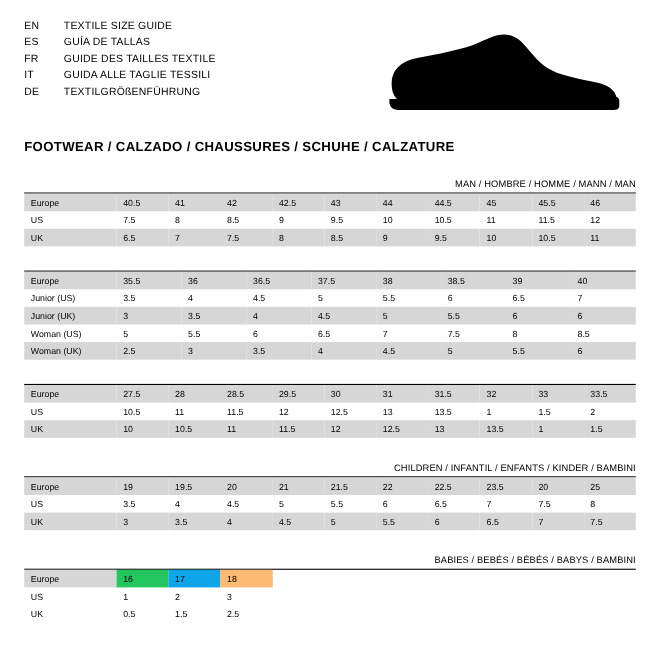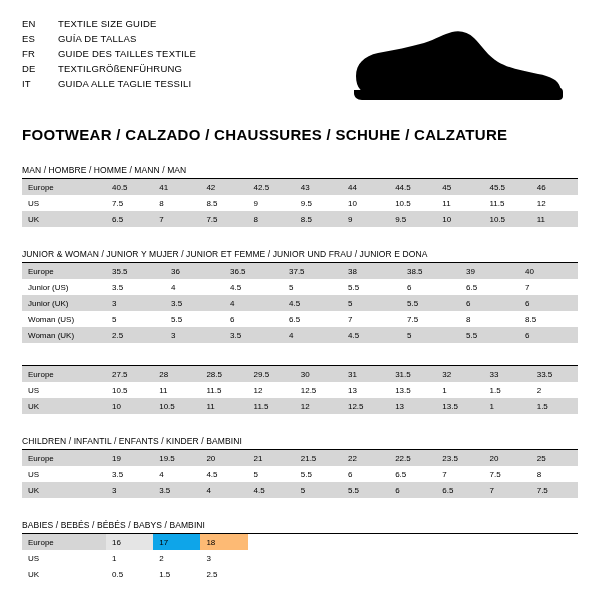--- a/index.html
+++ b/index.html
@@ -52,34 +52,35 @@
 
   .shoe-wrap {
     width: 220px;
     height: 80px;
     margin-right: 10px;
     margin-top: 12px;
   }
 
   .section-title {
     font-weight: bold;
-    font-size: 15px;
+    font-size: 12px;
     letter-spacing: 0.3px;
     margin-top: 16px;
   }
 
   
   .block {
     margin-top: 22px;
   }
   .block-title {
     font-size: 8.5px;
     font-weight: normal;
     letter-spacing: 0.1px;
     padding-bottom: 3px;
+    text-align: right;
   }
   .rule {
     height: 1px;
     background: #000;
     width: 100%;
     margin-bottom: 0px;
   }
   table.sizes {
     border-collapse: collapse;
     width: 100%;
@@ -116,26 +117,26 @@
         </tr>
         <tr>
           <td class="lang-code">ES</td>
           <td class="lang-title">GUÍA DE TALLAS</td>
         </tr>
         <tr>
           <td class="lang-code">FR</td>
           <td class="lang-title">GUIDE DES TAILLES TEXTILE</td>
         </tr>
         <tr>
+          <td class="lang-code">IT</td>
+          <td class="lang-title">GUIDA ALLE TAGLIE TESSILI</td>
+        </tr>
+        <tr>
           <td class="lang-code">DE</td>
           <td class="lang-title">TEXTILGRÖßENFÜHRUNG</td>
-        </tr>
-        <tr>
-          <td class="lang-code">IT</td>
-          <td class="lang-title">GUIDA ALLE TAGLIE TESSILI</td>
         </tr>
       </tbody>
     </table>
 
     <div class="shoe-wrap">
       <svg viewBox="0 0 220 80" width="220" height="80" xmlns="http://www.w3.org/2000/svg" aria-hidden="true">
         <path fill="#000000" d="M8,46 C8,34 16,26 30,23 C46,20 62,17 76,13 C88,9 96,4 104,2 C112,0 120,2 126,8 C134,16 140,26 150,32 C160,38 175,41 190,44 C202,46 210,50 212,57 C213,61 210,64 204,64 L24,64 C14,64 8,58 8,46 Z"></path>
         <path fill="#000000" d="M6,60 L212,58 C214,58 215,60 215,62 L215,66 C215,69 213,70 210,70 L14,70 C9,70 6,67 6,63 Z"></path>
       </svg>
     </div>
@@ -185,21 +186,20 @@
           <td>9.5</td>
           <td>10</td>
           <td>10.5</td>
           <td>11</td>
         </tr>
       </tbody>
     </table>
   </div>
 
   <div class="block">
-    <div class="block-title">JUNIOR &amp; WOMAN / JUNIOR Y MUJER / JUNIOR ET FEMME / JUNIOR UND FRAU / JUNIOR E DONA</div>
     <div class="rule"></div>
     <table class="sizes">
       <tbody>
         <tr class="shaded">
           <td class="rowlabel">Europe</td>
           <td>35.5</td>
           <td>36</td>
           <td>36.5</td>
           <td>37.5</td>
           <td>38</td>
@@ -350,21 +350,21 @@
     </table>
   </div>
 
   <div class="block">
     <div class="block-title">BABIES / BEBÉS / BÉBÉS / BABYS / BAMBINI</div>
     <div class="rule"></div>
     <table class="sizes babies">
       <tbody>
         <tr>
           <td class="rowlabel shadecell" style="background:#d6d6d6">Europe</td>
-          <td style="background:#e5e5e5">16</td>
+          <td style="background:#22c55e">16</td>
           <td style="background:#0ea5e9">17</td>
           <td style="background:#fdba74">18</td>
           <td></td>
           <td></td>
           <td></td>
           <td></td>
           <td></td>
           <td></td>
           <td></td>
         </tr>

